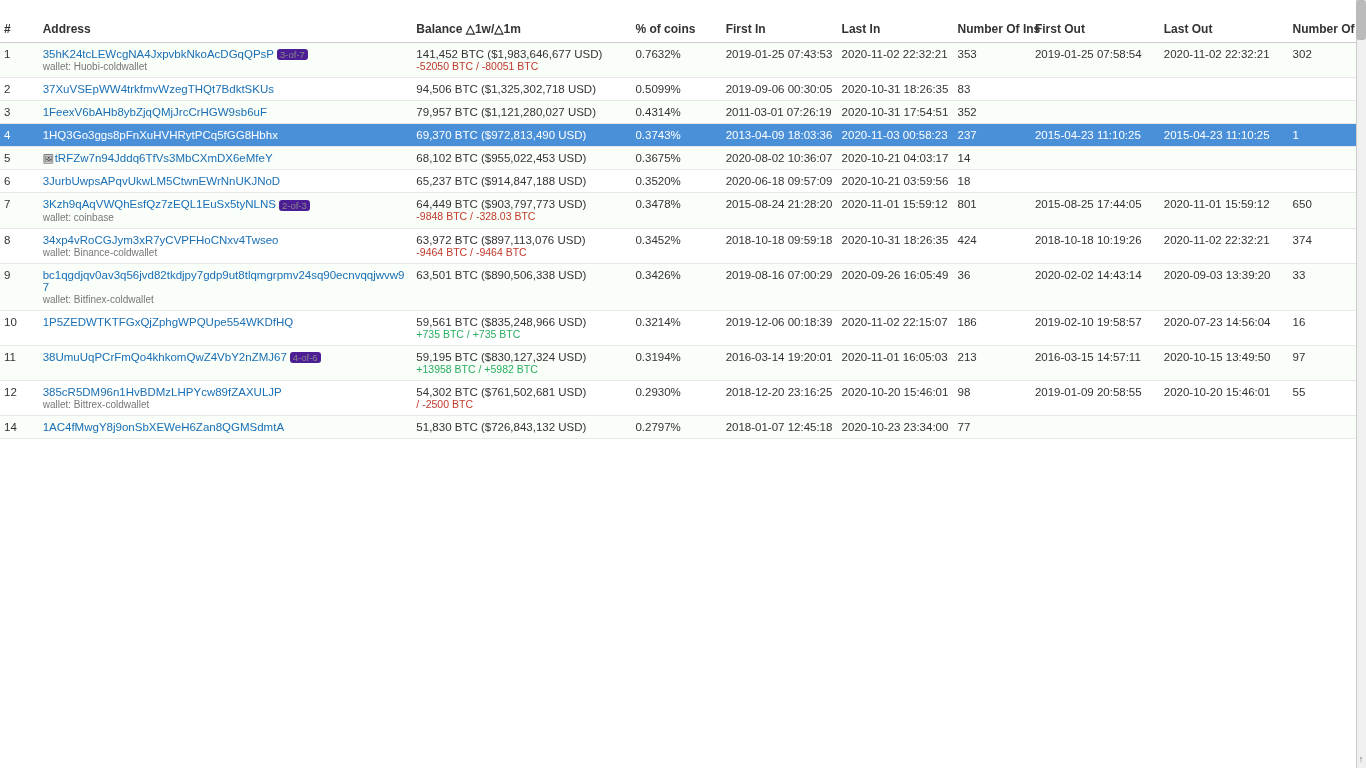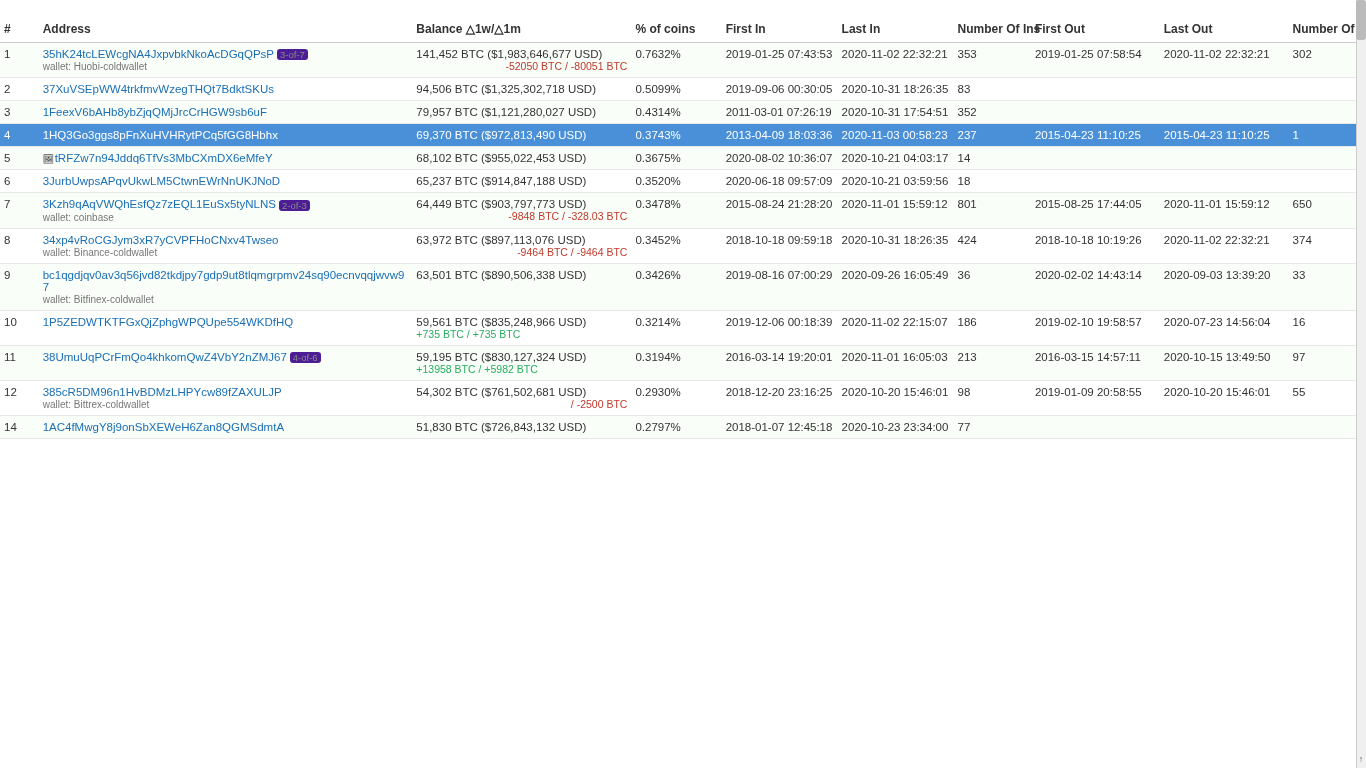--- a/index.html
+++ b/index.html
@@ -68,21 +68,20 @@
     .sub-label {
       display: block;
       color: #777;
       font-size: 10px;
       margin-top: 1px;
     }
     .change-red {
       color: #c0392b;
       font-size: 10.5px;
       display: block;
-      text-align: right;
     }
     .change-green {
       color: #27ae60;
       font-size: 10.5px;
       display: block;
     }
     .badge {
       display: inline-block;
       font-size: 9.5px;
       color: #888;

